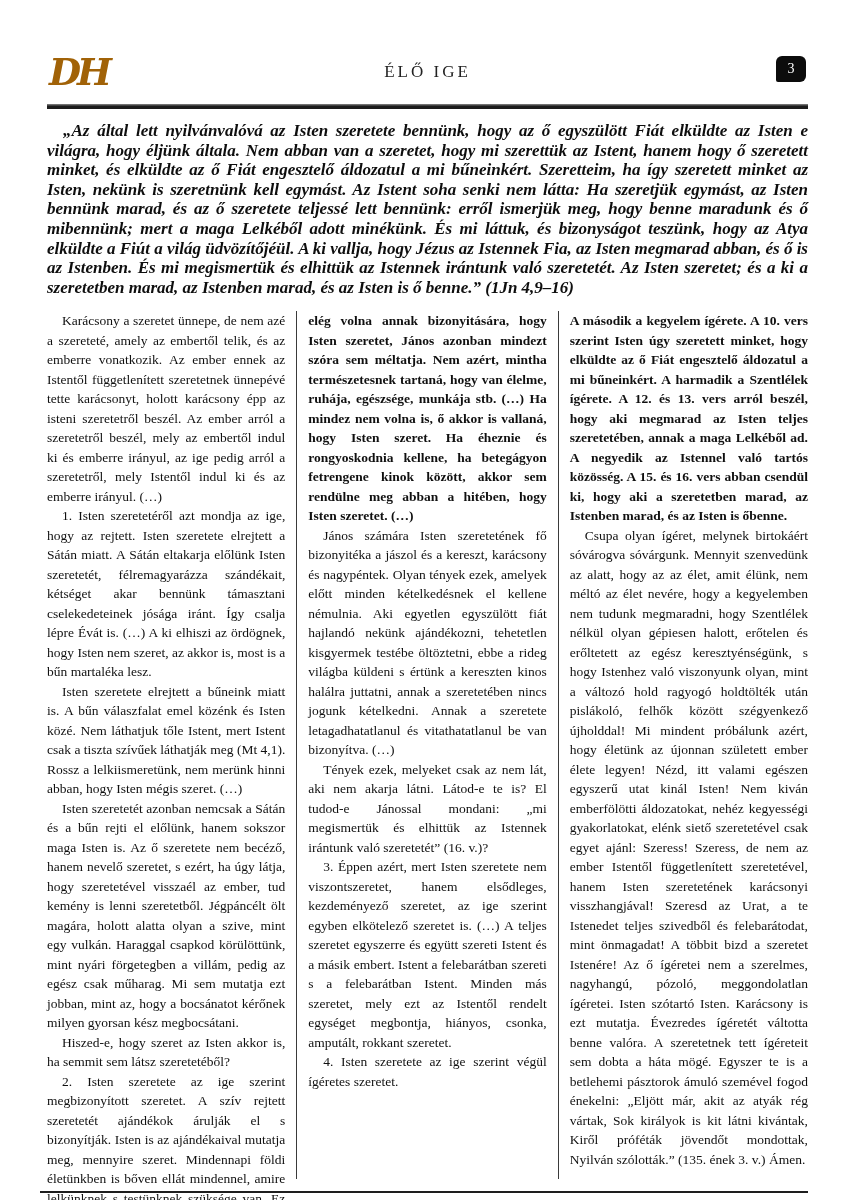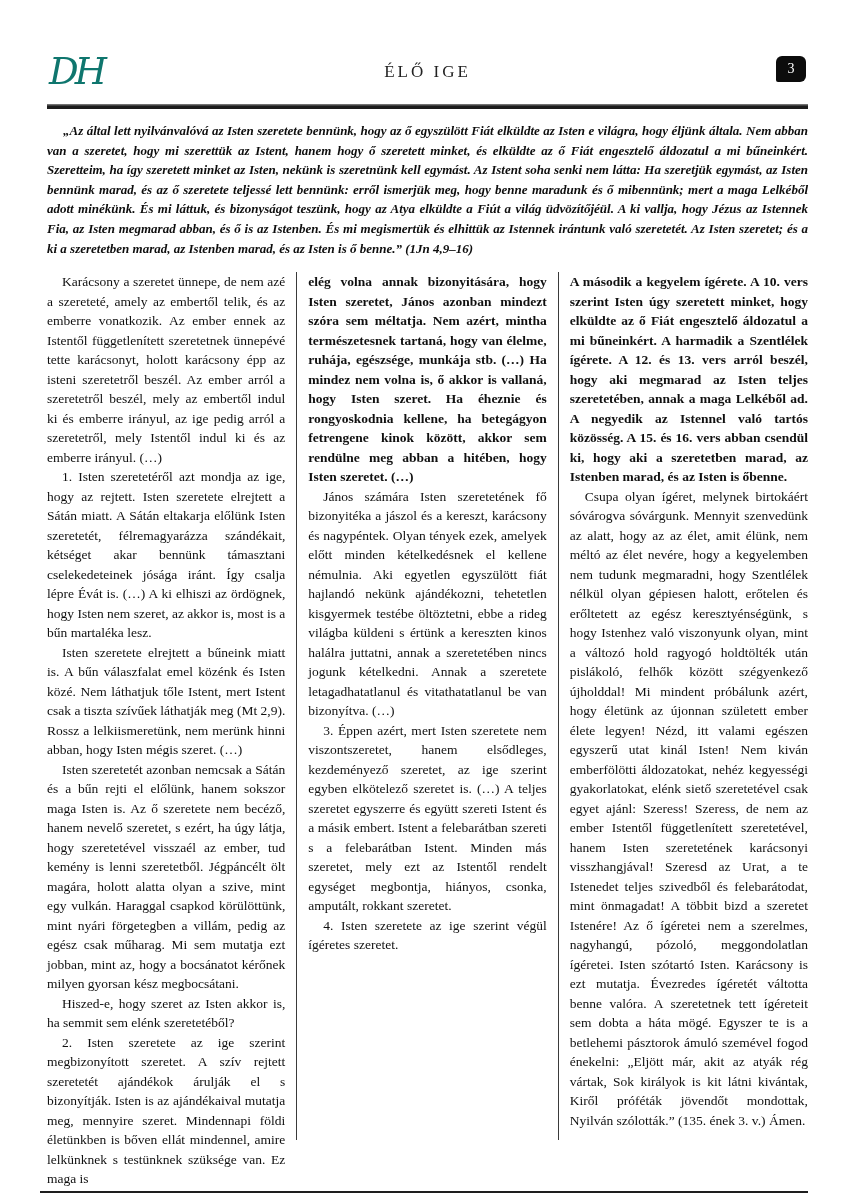--- a/index.html
+++ b/index.html
@@ -15,24 +15,24 @@
     overflow:hidden;
   }
   
   .masthead {
     position:relative;
     height:46px;
   }
   .logo {
     position:absolute; left:2px; top:0;
     font-family:"DejaVu Serif", serif;
-    font-style:italic; font-weight:normal;
+    font-style:italic; font-weight:bold;
     font-size:37px; line-height:40px;
     letter-spacing:-4px;
-    color:#0f766e;
+    color:#a16207;
   }
   .section-title {
     position:absolute; left:0; right:0; top:10px;
     text-align:center;
     font-size:17px;
     letter-spacing:3px;
     color:#222;
     font-family:Liberation Serif, serif;
   }
   .page-badge {
@@ -57,21 +57,21 @@
     font-size:76px; line-height:66px;
     letter-spacing:-2px;
     transform:scaleX(0.62);
     transform-origin:left center;
     white-space:nowrap;
     color:#0a0a0a;
   }
   .intro-quote {
     margin-top:12px;
     font-weight:bold; font-style:italic;
-    font-size:13px; line-height:19.6px;
+    font-size:17px; line-height:19.6px;
     text-align:justify;
     text-indent:16px;
     color:#0e0e0e;
   }
   
   .columns {
     display:flex;
     margin-top:14px;
     height:868px;
   }
@@ -106,28 +106,29 @@
 
   <div class="head-rule"></div>
 
 
   <div class="intro-quote">„Az által lett nyilvánvalóvá az Isten szeretete bennünk, hogy az ő egyszülött Fiát elküldte az Isten e világra, hogy éljünk általa. Nem abban van a szeretet, hogy mi szerettük az Istent, hanem hogy ő szeretett minket, és elküldte az ő Fiát engesztelő áldozatul a mi bűneinkért. Szeretteim, ha így szeretett minket az Isten, nekünk is szeretnünk kell egymást. Az Istent soha senki nem látta: Ha szeretjük egymást, az Isten bennünk marad, és az ő szeretete teljessé lett bennünk: erről ismerjük meg, hogy benne maradunk és ő mibennünk; mert a maga Lelkéből adott minékünk. És mi láttuk, és bizonyságot teszünk, hogy az Atya elküldte a Fiút a világ üdvözítőjéül. A ki vallja, hogy Jézus az Istennek Fia, az Isten megmarad abban, és ő is az Istenben. És mi megismertük és elhittük az Istennek irántunk való szeretetét. Az Isten szeretet; és a ki a szeretetben marad, az Istenben marad, és az Isten is ő benne.” (1Jn 4,9–16)</div>
 
   <div class="columns">
     <div class="col">
         <p class="par">Karácsony a szeretet ünnepe, de nem azé a szereteté, amely az embertől telik, és az emberre vonatkozik. Az ember ennek az Istentől függetlenített szeretetnek ünnepévé tette karácsonyt, holott karácsony épp az isteni szeretetről beszél. Az ember arról a szeretetről beszél, mely az embertől indul ki és emberre irányul, az ige pedig arról a szeretetről, mely Istentől indul ki és az emberre irányul. (…)</p>
         <p class="par">1. Isten szeretetéről azt mondja az ige, hogy az rejtett. Isten szeretete elrejtett a Sátán miatt. A Sátán eltakarja előlünk Isten szeretetét, félremagyarázza szándékait, kétséget akar bennünk támasztani cselekedeteinek jósága iránt. Így csalja lépre Évát is. (…) A ki elhiszi az ördögnek, hogy Isten nem szeret, az akkor is, most is a bűn martaléka lesz.</p>
-        <p class="par">Isten szeretete elrejtett a bűneink miatt is. A bűn válaszfalat emel közénk és Isten közé. Nem láthatjuk tőle Istent, mert Istent csak a tiszta szívűek láthatják meg (Mt 2,9). Rossz a lelkiismeretünk, nem merünk hinni abban, hogy Isten mégis szeret. (…)</p>
+        <p class="par">Isten szeretete elrejtett a bűneink miatt is. A bűn válaszfalat emel közénk és Isten közé. Nem láthatjuk tőle Istent, mert Istent csak a tiszta szívűek láthatják meg (Mt 4,1). Rossz a lelkiismeretünk, nem merünk hinni abban, hogy Isten mégis szeret. (…)</p>
         <p class="par">Isten szeretetét azonban nemcsak a Sátán és a bűn rejti el előlünk, hanem sokszor maga Isten is. Az ő szeretete nem becéző, hanem nevelő szeretet, s ezért, ha úgy látja, hogy szeretetével visszaél az ember, tud kemény is lenni szeretetből. Jégpáncélt ölt magára, holott alatta olyan a szive, mint egy vulkán. Haraggal csapkod körülöttünk, mint nyári förgetegben a villám, pedig az egész csak műharag. Mi sem mutatja ezt jobban, mint az, hogy a bocsánatot kérőnek milyen gyorsan kész megbocsátani.</p>
-        <p class="par">Hiszed-e, hogy szeret az Isten akkor is, ha semmit sem elénk szeretetéből?</p>
+        <p class="par">Hiszed-e, hogy szeret az Isten akkor is, ha semmit sem látsz szeretetéből?</p>
         <p class="par">2. Isten szeretete az ige szerint megbizonyított szeretet. A szív rejtett szeretetét ajándékok árulják el s bizonyítják. Isten is az ajándékaival mutatja meg, mennyire szeret. Mindennapi földi életünkben is bőven ellát mindennel, amire lelkünknek s testünknek szüksége van. Ez maga is</p>
       </div>
     <div class="col">
         <p class="par noindent">elég volna annak bizonyitására, hogy Isten szeretet, János azonban mindezt szóra sem méltatja. Nem azért, mintha természetesnek tartaná, hogy van élelme, ruhája, egészsége, munkája stb. (…) Ha mindez nem volna is, ő akkor is vallaná, hogy Isten szeret. Ha éheznie és rongyoskodnia kellene, ha betegágyon fetrengene kinok között, akkor sem rendülne meg abban a hitében, hogy Isten szeretet. (…)</p>
         <p class="par">János számára Isten szeretetének fő bizonyitéka a jászol és a kereszt, karácsony és nagypéntek. Olyan tények ezek, amelyek előtt minden kételkedésnek el kellene némulnia. Aki egyetlen egyszülött fiát hajlandó nekünk ajándékozni, tehetetlen kisgyermek testébe öltöztetni, ebbe a rideg világba küldeni s értünk a kereszten kinos halálra juttatni, annak a szeretetében nincs jogunk kételkedni. Annak a szeretete letagadhatatlanul és vitathatatlanul be van bizonyítva. (…)</p>
+        <p class="par">Tények ezek, melyeket csak az nem lát, aki nem akarja látni. Látod-e te is? El tudod-e Jánossal mondani: „mi megismertük és elhittük az Istennek irántunk való szeretetét” (16. v.)?</p>
         <p class="par">3. Éppen azért, mert Isten szeretete nem viszontszeretet, hanem elsődleges, kezdeményező szeretet, az ige szerint egyben elkötelező szeretet is. (…) A teljes szeretet egyszerre és együtt szereti Istent és a másik embert. Istent a felebarátban szereti s a felebarátban Istent. Minden más szeretet, mely ezt az Istentől rendelt egységet megbontja, hiányos, csonka, amputált, rokkant szeretet.</p>
         <p class="par">4. Isten szeretete az ige szerint végül ígéretes szeretet.</p>
       </div>
     <div class="col">
 
     <p class="par noindent">A második a kegyelem ígérete. A 10. vers szerint Isten úgy szeretett minket, hogy elküldte az ő Fiát engesztelő áldozatul a mi bűneinkért. A harmadik a Szentlélek ígérete. A 12. és 13. vers arról beszél, hogy aki megmarad az Isten teljes szeretetében, annak a maga Lelkéből ad. A negyedik az Istennel való tartós közösség. A 15. és 16. vers abban csendül ki, hogy aki a szeretetben marad, az Istenben marad, és az Isten is őbenne.</p>
         <p class="par">Csupa olyan ígéret, melynek birtokáért sóvárogva sóvárgunk. Mennyit szenvedünk az alatt, hogy az az élet, amit élünk, nem méltó az élet nevére, hogy a kegyelemben nem tudunk megmaradni, hogy Szentlélek nélkül olyan gépiesen halott, erőtelen és erőltetett az egész keresztyénségünk, s hogy Istenhez való viszonyunk olyan, mint a változó hold ragyogó holdtölték után pislákoló, felhők között szégyenkező újholddal! Mi mindent próbálunk azért, hogy életünk az újonnan született ember élete legyen! Nézd, itt valami egészen egyszerű utat kinál Isten! Nem kiván emberfölötti áldozatokat, nehéz kegyességi gyakorlatokat, elénk siető szeretetével csak egyet ajánl: Szeress! Szeress, de nem az ember Istentől függetlenített szeretetével, hanem Isten szeretetének karácsonyi visszhangjával! Szeresd az Urat, a te Istenedet teljes szivedből és felebarátodat, mint önmagadat! A többit bizd a szeretet Istenére! Az ő ígéretei nem a szerelmes, nagyhangú, pózoló, meggondolatlan ígéretei. Isten szótartó Isten. Karácsony is ezt mutatja. Évezredes ígéretét váltotta benne valóra. A szeretetnek tett ígéreteit sem dobta a háta mögé. Egyszer te is a betlehemi pásztorok ámuló szemével fogod énekelni: „Eljött már, akit az atyák rég vártak, Sok királyok is kit látni kivántak, Kiről próféták jövendőt mondottak, Nyilván szólották.” (135. ének 3. v.) Ámen.</p>
       </div>
   </div>
 

